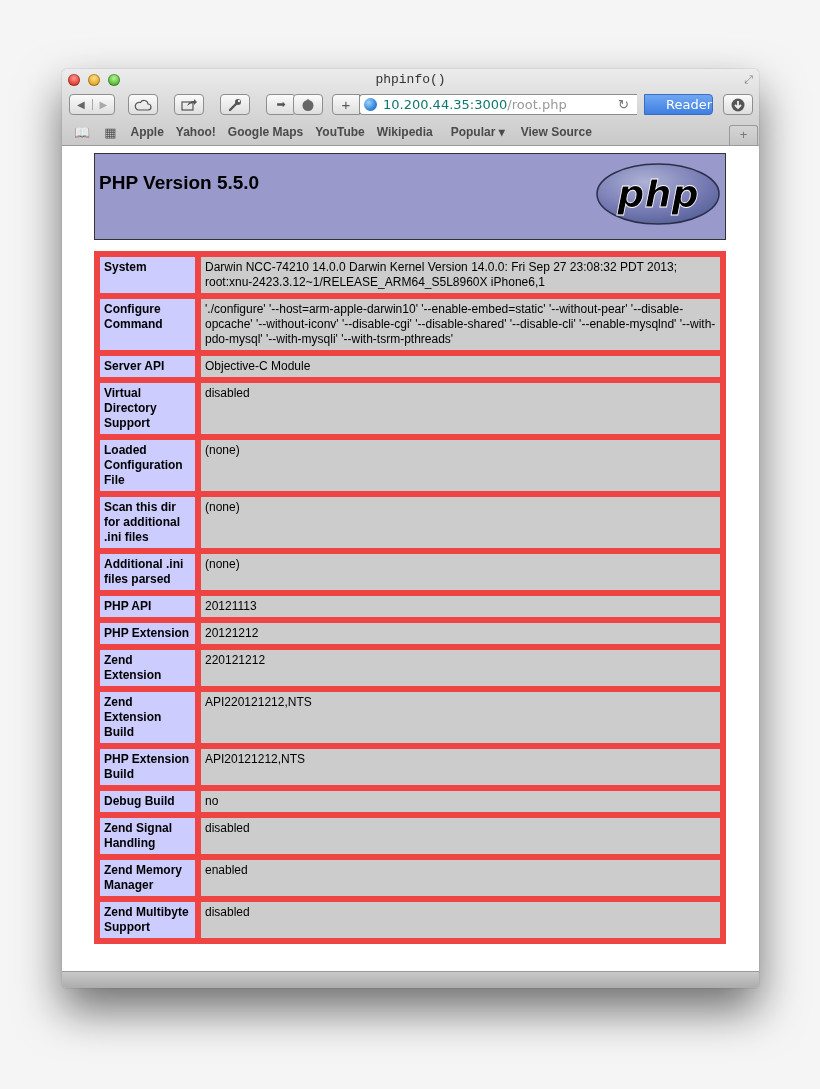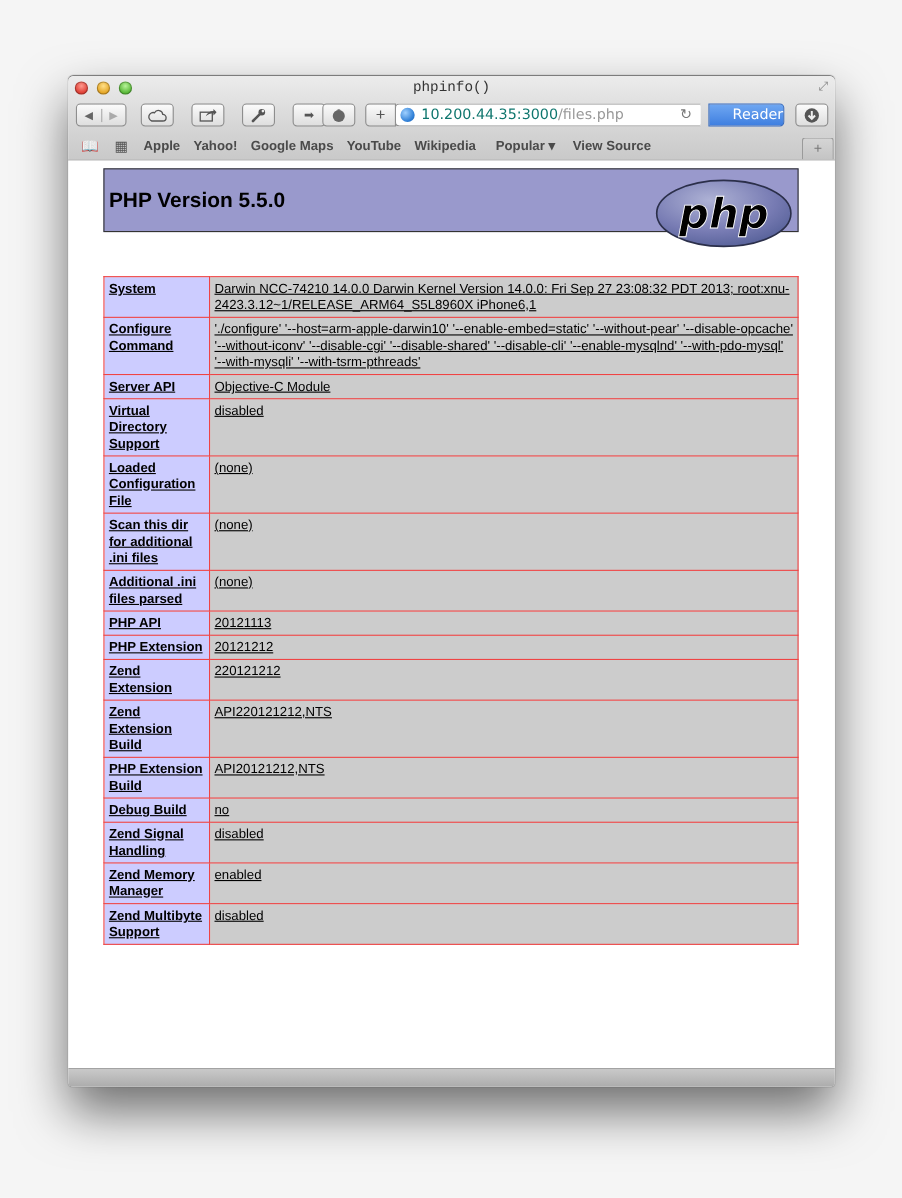--- a/index.html
+++ b/index.html
@@ -53,32 +53,32 @@
     .bm-item { margin-left: 12px; white-space: nowrap; }
     .bm-item.first { margin-left: 15px; }
     .newtab {
       position: absolute; right: 1px; top: 56px; width: 27px; height: 19px; border: 1px solid #9a9a9a; border-bottom: none;
       background: linear-gradient(#d5d5d5, #c4c4c4); border-radius: 3px 3px 0 0; text-align: center; color: #777; font-size: 13px; line-height: 18px;
     }
     .content { position: absolute; top: 77px; left: 0; width: 697px; height: 826px; background: #fff; overflow: hidden; }
     .statusbar { position: absolute; bottom: 0; left: 0; width: 697px; height: 16px; background: linear-gradient(#c9c9c9, #acacac); border-top: 1px solid #999; }
 
     .php-header {
-      position: absolute; left: 32px; top: 7px; width: 632px; height: 58px; box-sizing: border-box;
+      position: absolute; left: 32px; top: 7px; width: 632px; height: 87px; box-sizing: border-box;
       background: #9999cc; border: 1px solid #333;
     }
     .php-header h1 { margin: 0; position: absolute; left: 4px; top: 18px; font-size: 19px; font-weight: bold; color: #000; font-family: "Liberation Sans", sans-serif; }
     .php-logo { position: absolute; right: 4px; top: 8px; width: 126px; height: 64px; }
 
     table.info {
       position: absolute; left: 32px; top: 105px; width: 632px; border-collapse: collapse;
       font-size: 12px; color: #000; font-family: "Liberation Sans", sans-serif;
     }
     table.info td {
-      border: 1px solid #ef4444; vertical-align: top; padding: 3px 4px 3px 4px; line-height: 15px; text-decoration: underline;
+      border: 6px solid #ef4444; vertical-align: top; padding: 3px 4px 3px 4px; line-height: 15px;
     }
     table.info td.e { background: #ccccff; font-weight: bold; width: 87px; }
     table.info td.v { background: #cccccc; }
   </style>
 </head>
 <body>
 
 <div class="window">
   <div class="chrome">
     <div class="traffic">
@@ -120,21 +120,21 @@
             <circle cx="7" cy="7.5" r="5.5" fill="#666"></circle>
             <path d="M5 2.5 Q7 0 9 2.5" fill="#666"></path>
           </svg>
       </div>
       <div class="tbtn" style="left:263px;width:28px;border-radius:4px 0 0 4px;font-size:15px;">
           <span>+</span>
         </div>
       <div class="urlbar">
         <div class="globe"></div>
         <span class="url-host">10.200.44.35:3000</span>
-          <span class="url-path">/files.php</span>
+          <span class="url-path">/root.php</span>
         <span class="reload">↻</span>
       </div>
       <div class="reader">Reader</div>
       <div class="tbtn" style="left:654px;width:30px;">
         <svg width="14" height="14" viewBox="0 0 14 14">
             <circle cx="7" cy="7" r="6.5" fill="#555"></circle>
             <path d="M7 3 V9 M4 7 L7 10 L10 7" stroke="#eee" stroke-width="1.8" fill="none"></path>
           </svg>
       </div>
     </div>

